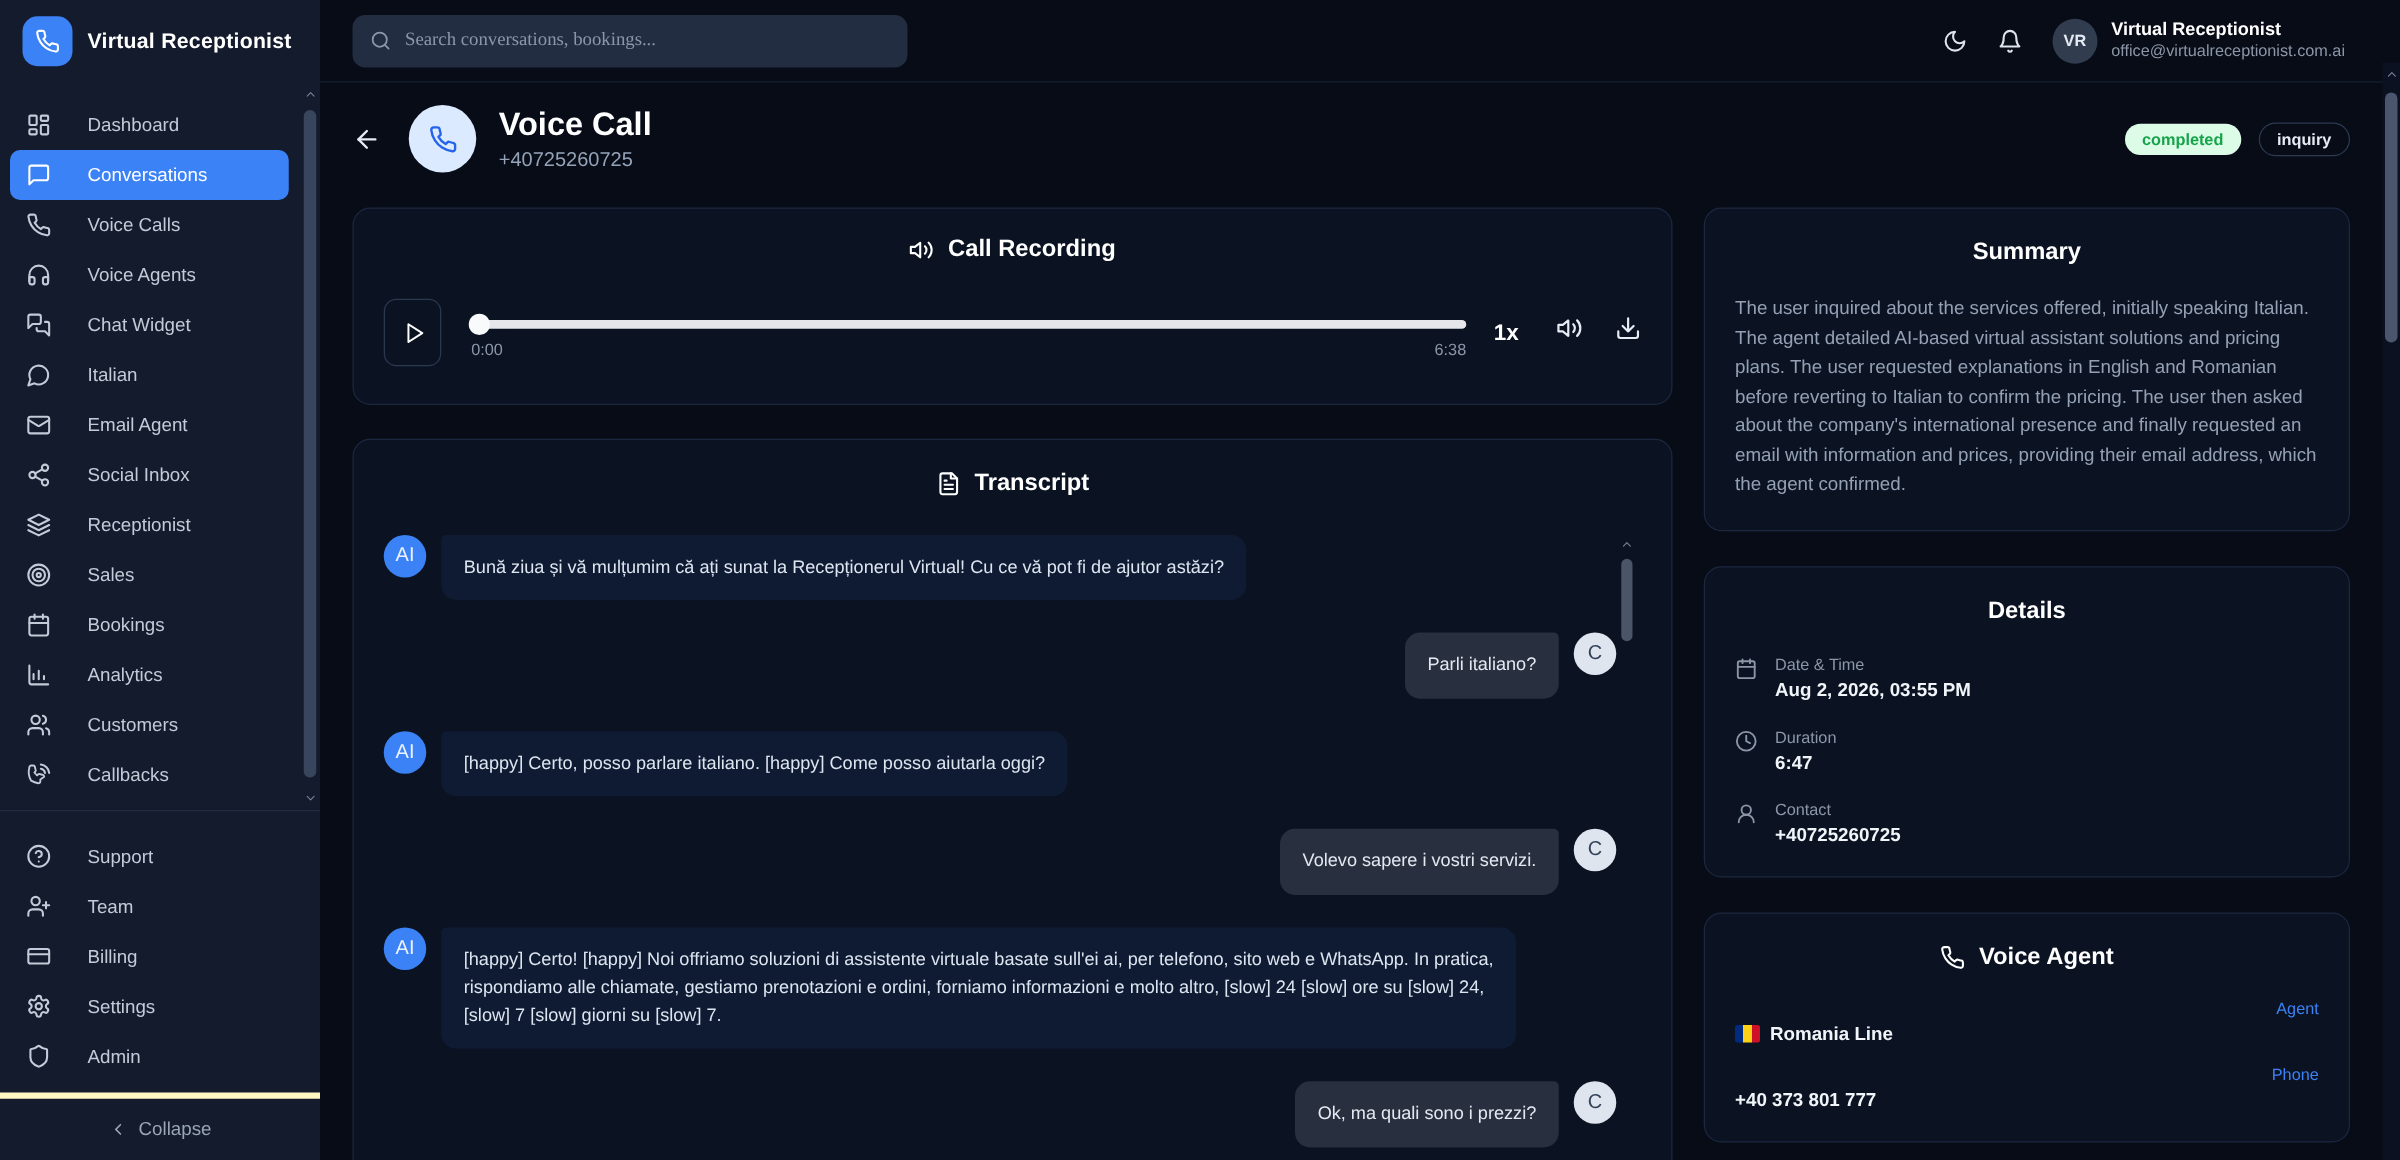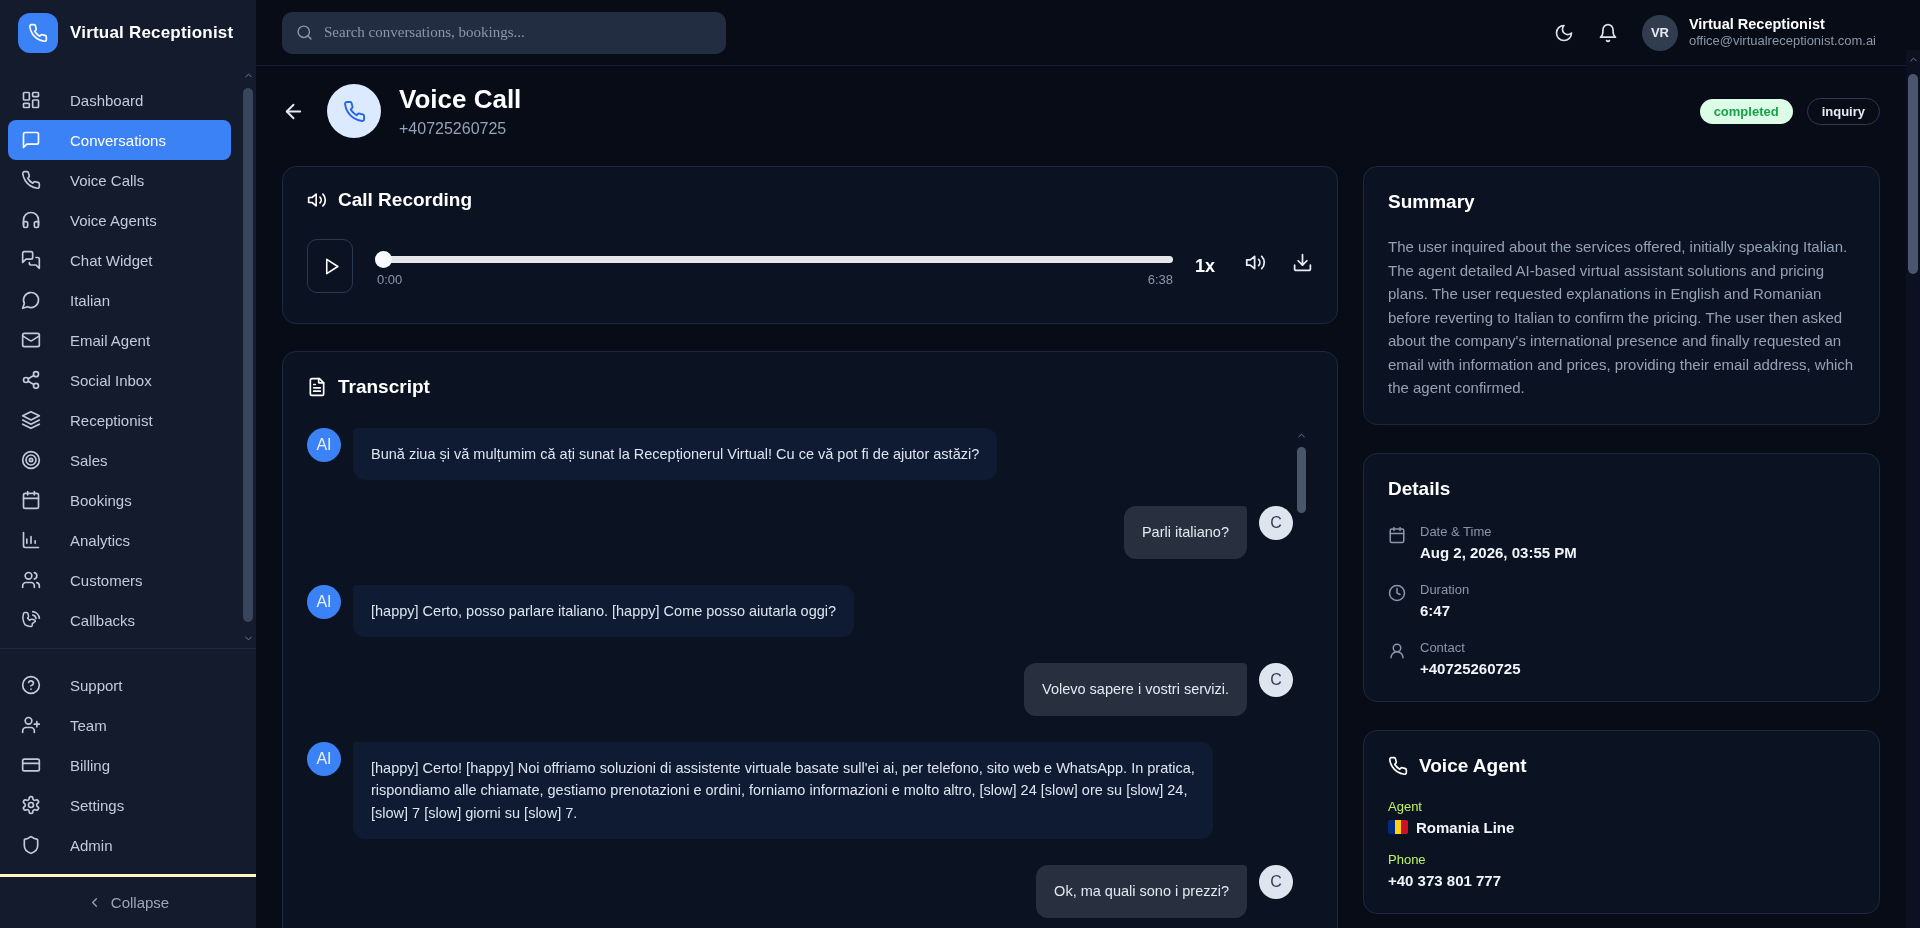--- a/index.html
+++ b/index.html
@@ -22,21 +22,21 @@
   .nav-item.active { background:#3b82f6; color:#fff; }
 
   .sb-scrollbar { position:absolute; top:4px; right:2px; width:12px; height:574px; }
   .sb-scrollbar .chev { color:#77839a; display:flex; justify-content:center; }
   .sb-scrollbar .chev svg { width:11px; height:11px; }
   .sb-scrollbar .sb-thumb { position:absolute; left:1px; top:18px; width:10px; height:534px; background:#39455c; border-radius:5px; }
   .sb-scrollbar .chev.down { position:absolute; bottom:0; left:0; right:0; }
 
   .nav-divider { border-top:1px solid #222c40; }
   .nav-secondary { padding-top:16px; }
-  .collapse-row { margin-top:auto; border-top:3px solid #fef9c3; height:54px; display:flex; align-items:center; justify-content:center; gap:9px; color:#9aa5b5; font-size:15px; cursor:pointer; }
+  .collapse-row { margin-top:auto; border-top:5px solid #fef9c3; height:54px; display:flex; align-items:center; justify-content:center; gap:9px; color:#9aa5b5; font-size:15px; cursor:pointer; }
   .collapse-row svg { width:15px; height:15px; }
 
   
   .main-col { flex:1; min-width:0; display:flex; flex-direction:column; position:relative; background:#070c17; }
 
   .topbar { height:66px; flex-shrink:0; display:flex; align-items:center; justify-content:space-between; padding:0 44px 0 26px; border-bottom:1px solid #161f31; }
   .search-box { width:444px; height:42px; background:#222d41; border-radius:10px; display:flex; align-items:center; gap:11px; padding:0 14px; color:#8b97a8; }
   .search-box svg { width:17px; height:17px; flex-shrink:0; }
   .search-box input { background:transparent; border:none; outline:none; color:#e2e8f0; font-size:15px; flex:1; font-family:Liberation Serif, serif; }
   .search-box input::placeholder { color:#8b97a8; }
@@ -62,21 +62,21 @@
   .badge.success { background:#dcfce7; color:#16a34a; }
   .badge.outline { background:transparent; color:#e7ecf4; border:1px solid #2c3a52; }
 
   .columns { display:flex; gap:25px; align-items:flex-start; }
   .left-col { width:1056px; flex-shrink:0; display:flex; flex-direction:column; gap:27px; }
   .right-col { flex:1; display:flex; flex-direction:column; gap:28px; }
   .card { background:#0b1322; border:1px solid #1c2840; border-radius:14px; }
 
   
   .recording-card { padding:22px 24px 30px; }
-  .card-head { display:flex; align-items:center; gap:11px; color:#fff; font-size:19px; font-weight:bold; }
+  .card-head { display:flex; align-items:center; gap:11px; color:#fff; font-size:19px; font-weight:bold;justify-content:center; }
   .card-head svg { width:20px; height:20px; }
   .recording-card .card-head { margin-bottom:28px; }
   .player { display:flex; align-items:flex-start; }
   .play-btn { width:46px; height:54px; flex-shrink:0; border:1px solid #2a3850; border-radius:10px; background:transparent; color:#fff; display:flex; align-items:center; justify-content:center; cursor:pointer; }
   .play-btn svg { width:19px; height:19px; margin-left:2px; }
   .slider-wrap { flex:1; margin:0 18px 0 24px; padding-top:17px; }
   .slider-track { height:7px; background:#e5e7eb; border-radius:4px; position:relative; cursor:pointer; }
   .slider-thumb { position:absolute; top:-5px; width:17px; height:17px; background:#f8fafc; border-radius:50%; margin-left:-2px; }
   .slider-times { display:flex; justify-content:space-between; margin-top:9px; color:#8b97a8; font-size:13px; }
   .speed-btn { background:none; border:none; color:#fff; font-size:18px; font-weight:bold; margin:17px 4px 0 4px; cursor:pointer; font-family:inherit; }
@@ -104,21 +104,21 @@
   .summary-card, .details-card, .agent-card { padding:24px; }
   .summary-text { color:#94a0b3; font-size:15px; line-height:1.57; margin-top:22px; }
   .details-card .card-head, .summary-card .card-head { gap:0; }
   .detail-rows { margin-top:24px; display:flex; flex-direction:column; gap:21px; }
   .detail-row { display:flex; gap:14px; }
   .detail-ico { color:#8b97a8; margin-top:2px; }
   .detail-ico svg { width:18px; height:18px; }
   .detail-label { color:#8b97a8; font-size:13px; margin-bottom:5px; }
   .detail-value { color:#f1f5f9; font-size:15px; font-weight:bold; }
   .agent-rows { margin-top:22px; display:flex; flex-direction:column; gap:16px; }
-  .agent-label { color:#bef264; font-size:13px; margin-bottom:5px; }
+  .agent-label { color:#3b82f6; font-size:13px; margin-bottom:5px;text-align:right; }
   .agent-value { color:#f1f5f9; font-size:15px; font-weight:bold; display:flex; align-items:center; gap:8px; }
   .flag-ro { width:20px; height:14px; border-radius:2px; flex-shrink:0;
     background:linear-gradient(90deg,#002b7f 0 33.4%,#fcd116 33.4% 66.7%,#ce1126 66.7% 100%); }
 
   
   .win-scrollbar { position:absolute; top:50px; right:0; bottom:0; width:14px; background:#0b1120; }
   .win-scrollbar .chev { color:#77839a; display:flex; justify-content:center; padding-top:4px; }
   .win-scrollbar .chev svg { width:11px; height:11px; }
   .win-scrollbar .win-thumb { position:absolute; top:24px; left:2px; width:10px; height:200px; background:#49566e; border-radius:5px; }
 </style>

